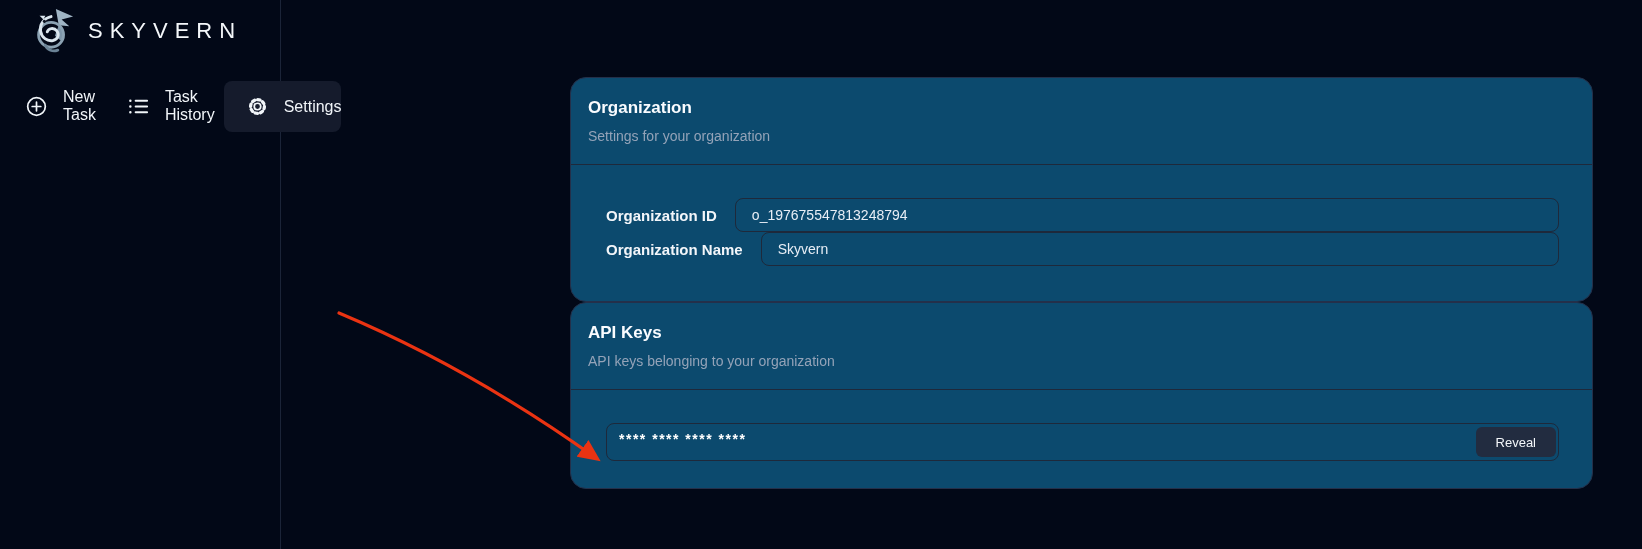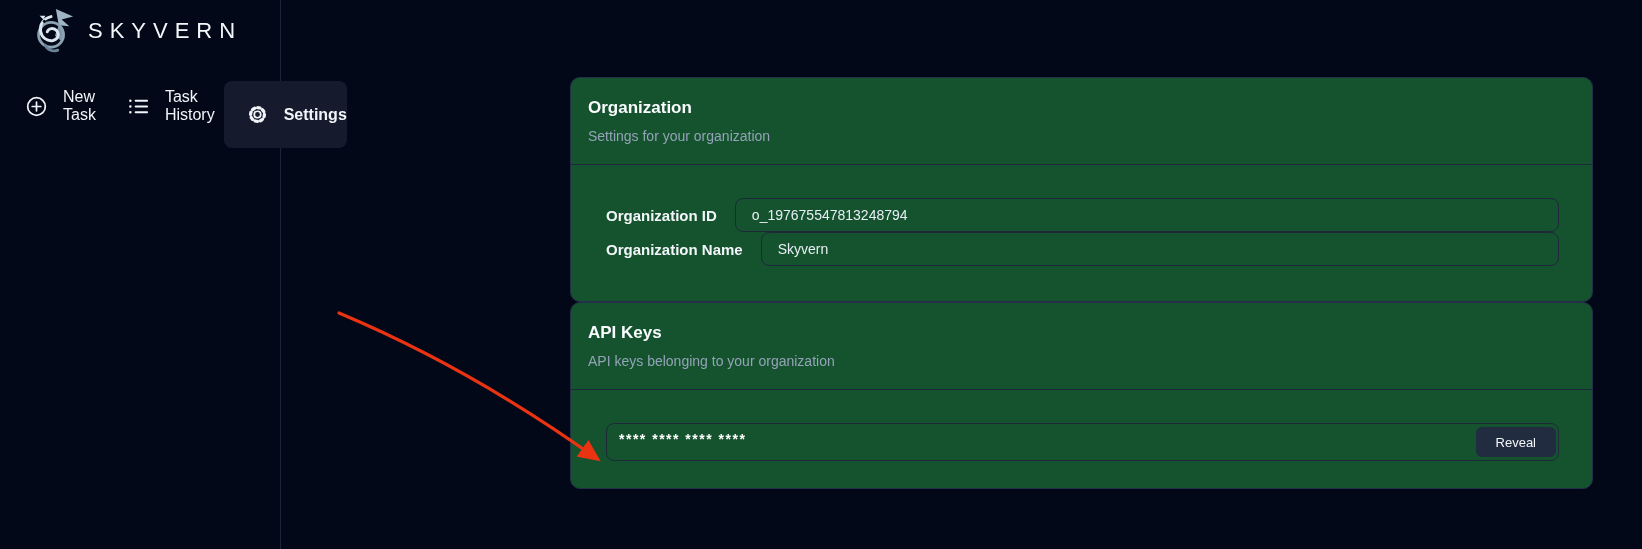--- a/index.html
+++ b/index.html
@@ -32,32 +32,32 @@
     display: flex; flex-direction: row; gap: 9px;
     padding: 0 3px;
   }
   .nav-item {
     display: flex; align-items: center;
     height: 50px; border-radius: 8px;
     padding-left: 22px; gap: 15px;
     color: #f1f5f9; font-size: 16px;
     cursor: pointer;
   }
-  .nav-item.active { background: #151b2c; height: 67px; font-weight: bold; }
+  .nav-item.active { background: #151b2c; height: 51px; }
   .nav-icon { width: 23px; height: 23px; flex-shrink: 0; display: block; }
   .nav-icon svg { display: block; width: 100%; height: 100%; }
 
   
   .content {
     position: absolute; left: 570px; top: 77px; width: 1023px;
   }
   .card {
     border: 1px solid #24304a;
-    border-radius: 10px;
-    background: #14532d;
+    border-radius: 16px;
+    background: #0c4a6e;
     overflow: hidden;
   }
   .card-header {
     padding: 15px 17px 0 17px;
     height: 87px;
     border-bottom: 1px solid #1e293b;
   }
   .card-title { font-size: 17px; font-weight: 700; color: #fafcff; line-height: 24px; margin-top: 3px; }
   .card-subtitle { font-size: 14px; color: #94a3b8; line-height: 18px; margin-top: 7px; }
   .card-body-org { padding: 33px 33px 20px 35px; display: flex; flex-direction: column; gap: 0; }

